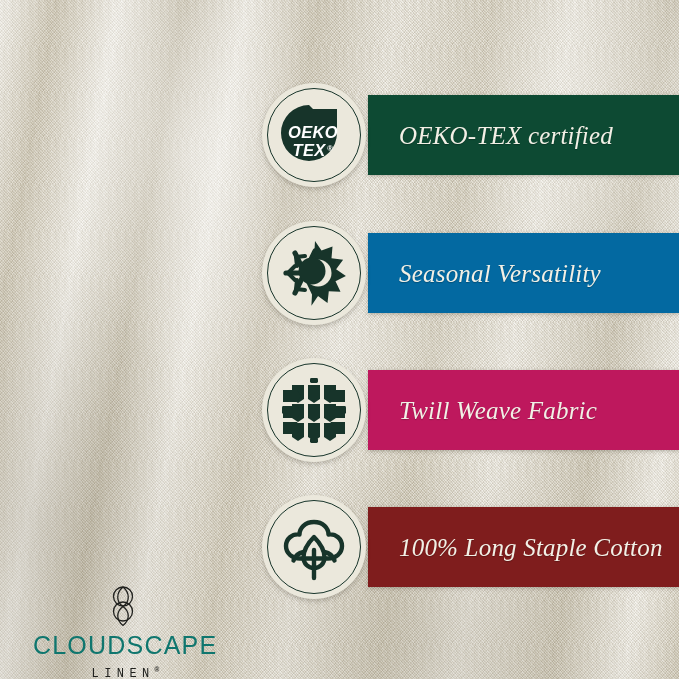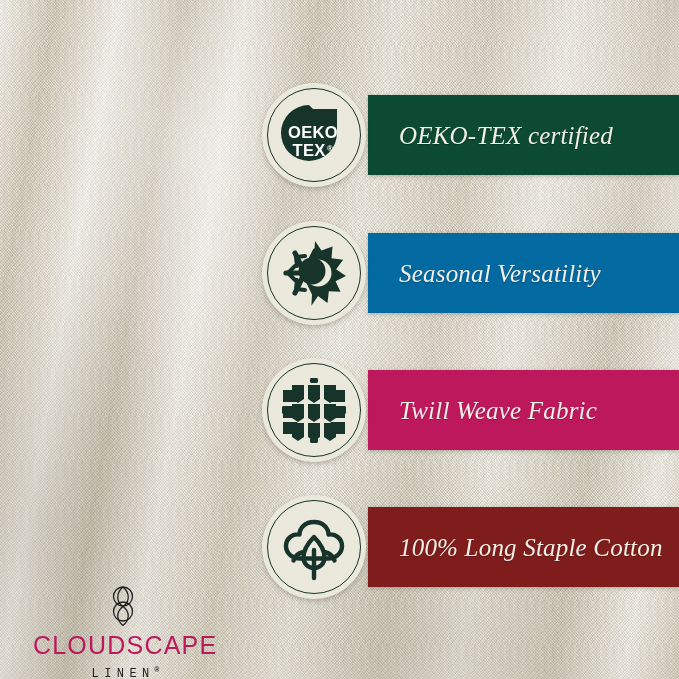--- a/index.html
+++ b/index.html
@@ -117,20 +117,21 @@
   .badge {
     position:absolute;
     left:0; top:0;
     width:104px; height:104px;
     border-radius:50%;
     background:#ebe8dc;
     display:flex;
     align-items:center;
     justify-content:center;
     box-shadow:0 2px 5px rgba(60,55,40,.28);
+    font-style:italic;
   }
   .badge::after {
     content:"";
     position:absolute;
     inset:5px;
     border-radius:50%;
     border:1.6px solid #17342a;
   }
   .badge svg { position:relative; z-index:2; display:block; }
 
@@ -141,21 +142,21 @@
     top:582px;
     width:180px;
     text-align:center;
   }
   #brand .mark { display:block; margin:0 auto 7px; }
   .brand-name {
     font-family:"Liberation Sans", sans-serif;
     font-size:25px;
     font-weight:400;
     letter-spacing:1.2px;
-    color:#be185d;
+    color:#0f766e;
     line-height:1;
   }
   .brand-sub {
     font-family:Liberation Mono, monospace;
     font-size:12px;
     letter-spacing:5.4px;
     color:#20211e;
     line-height:1;
     margin-top:8px;
     padding-left:5px;

